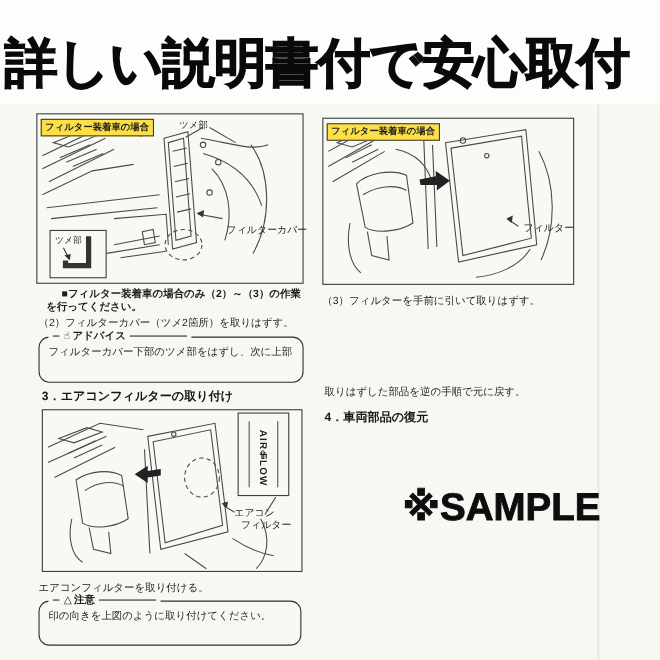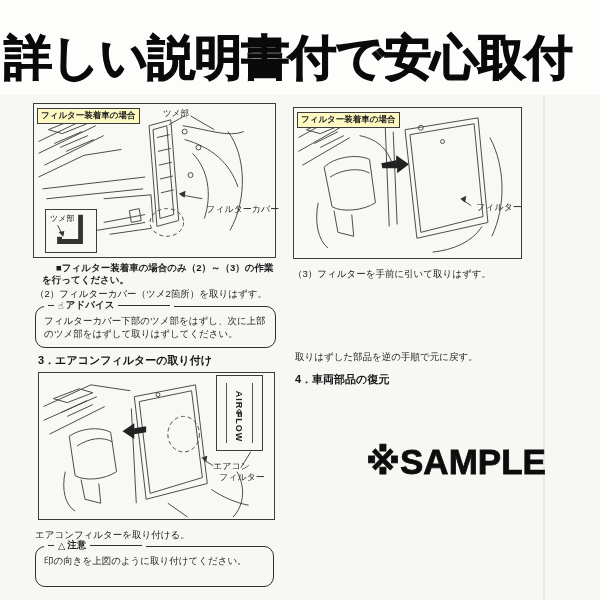--- a/index.html
+++ b/index.html
@@ -15,21 +15,21 @@
   .main-title {
     position:absolute; left:0; top:26px; width:576px; text-align:center;
     font-size:48px; font-weight:bold; letter-spacing:-1px; color:#0a0a0a;
     -webkit-text-stroke:1.2px #0a0a0a; white-space:nowrap;
   }
 
   .fig { position:absolute; border:1.3px solid #3c3c3c; background:#f8f8f5; }
   .fig svg { position:absolute; left:0; top:0; width:100%; height:100%; }
   .fig-corner-label {
     position:absolute; left:3px; top:4px; border:1px solid #3c3c3c; padding:1px 3px;
-    font-size:8.5px; font-weight:600; background:#fef9c3; white-space:nowrap; z-index:3;
+    font-size:8.5px; font-weight:600; background:#fde047; white-space:nowrap; z-index:3;
   }
   .fig-label { position:absolute; font-size:9px; white-space:nowrap; z-index:3; color:#222; }
 
   #fig1 { left:33px; top:103px; width:243px; height:155px; }
   #fig2 { left:293px; top:107px; width:229px; height:152px; }
   #fig3 { left:38px;  top:372px; width:237px; height:148px; }
 
   .inset-box {
     position:absolute; left:11px; top:105px; width:52px; height:44px;
     border:1px solid #3c3c3c; background:#f8f8f5; z-index:2;
@@ -164,21 +164,20 @@
 
 <div class="note-box" id="advice-box">
   <div class="note-title">
     <span class="lead"></span>
     <span>☝</span>
     <span>アドバイス</span>
     <span class="tail"></span>
   </div>
   <div class="note-body">
     <div>フィルターカバー下部のツメ部をはずし、次に上部</div>
-    <div>のツメ部をはずして取りはずしてください。</div>
   </div>
 </div>
 
 <div class="body-text" style="left:293px; top:268px;">（3）フィルターを手前に引いて取りはずす。</div>
 
 <div class="sec-heading" style="left:38px; top:353px;">3．エアコンフィルターの取り付け</div>
 
 <div class="fig" id="fig3">
   <svg viewBox="0 0 237 148">
     <g stroke="#4a4a4a" fill="none" stroke-width="1">

